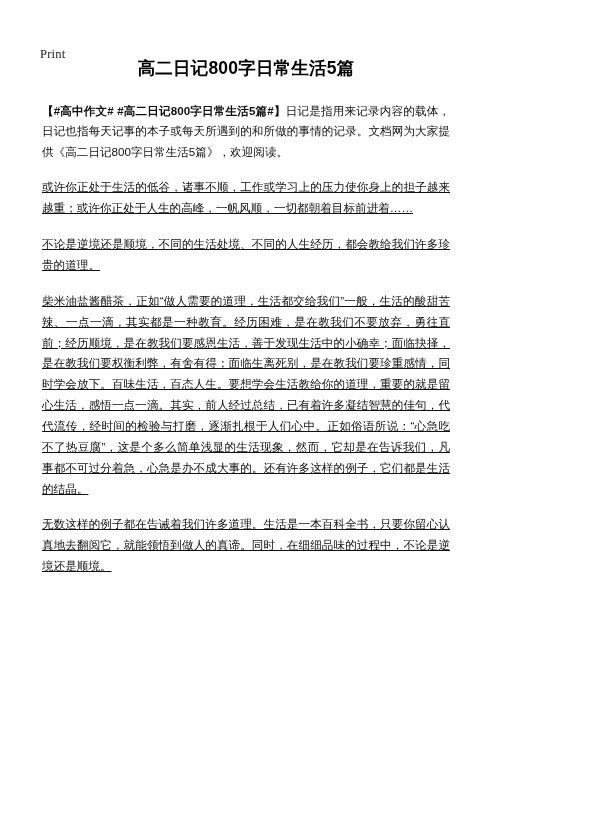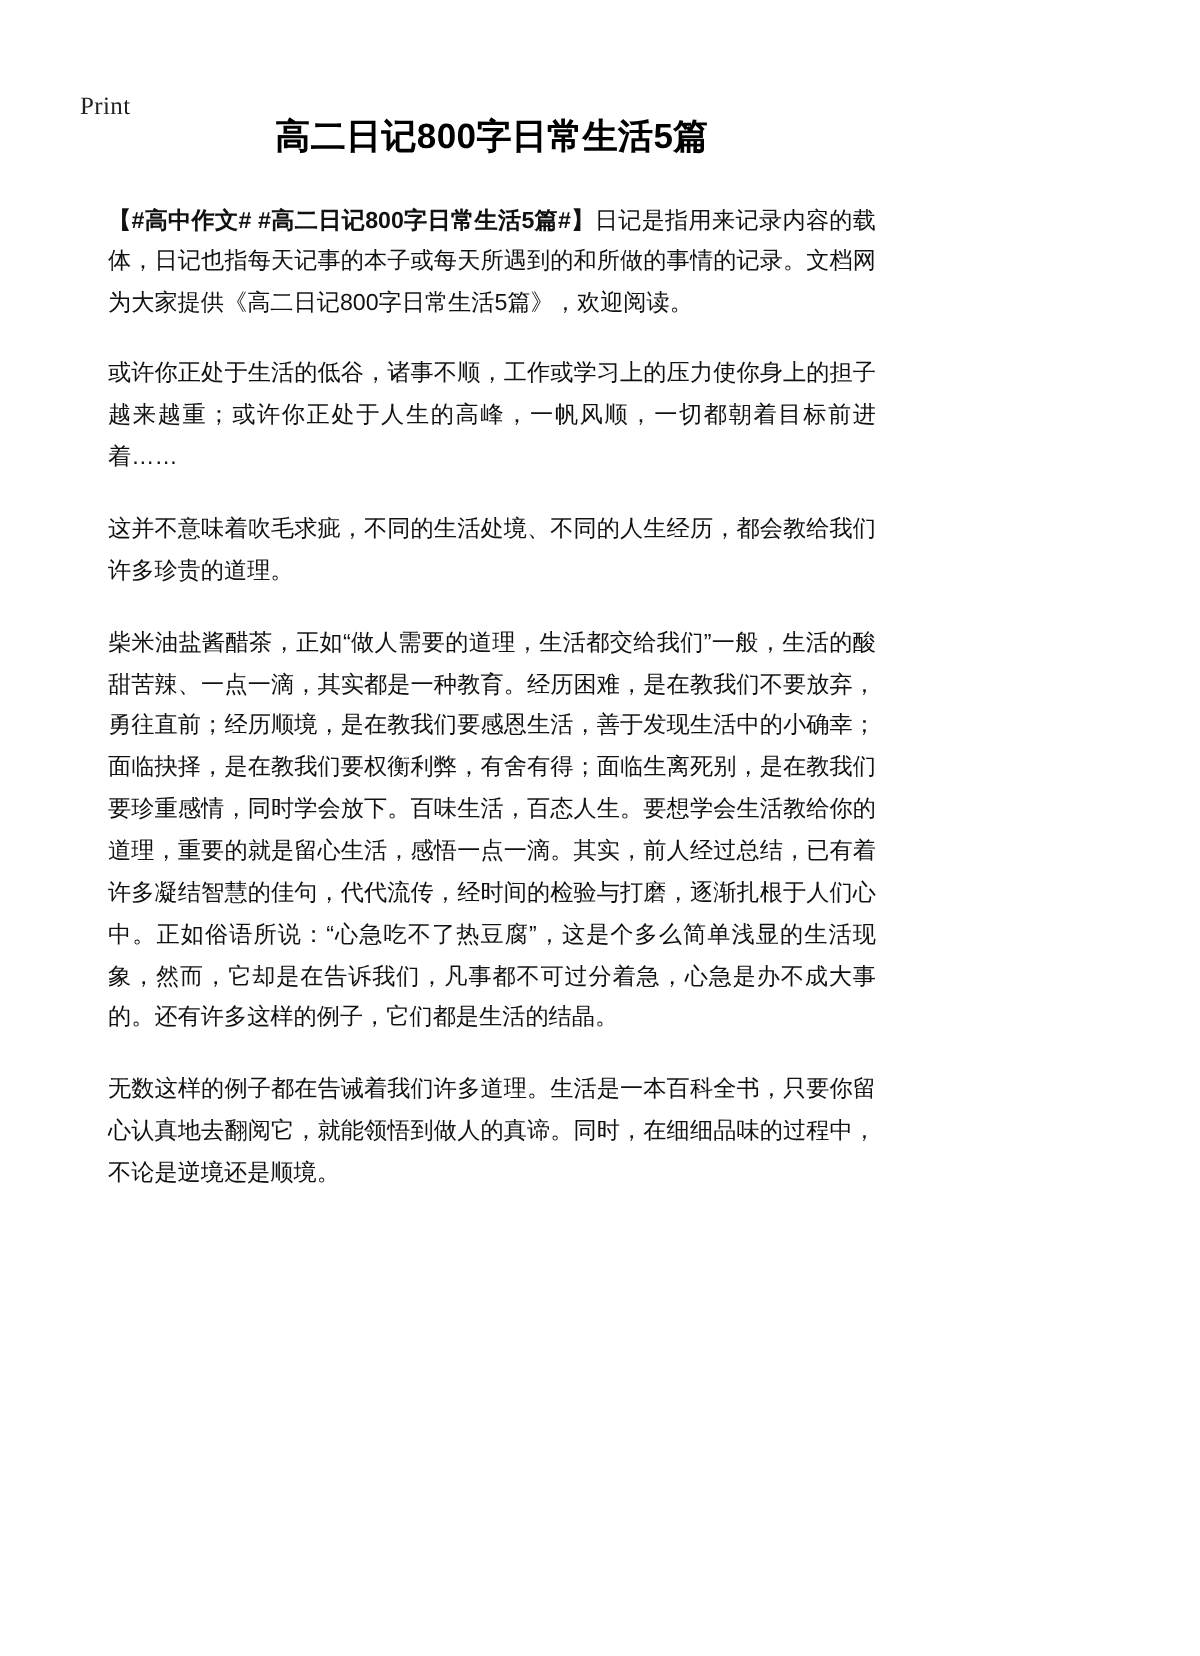--- a/index.html
+++ b/index.html
@@ -44,21 +44,21 @@
     text-align: center;
     font-size: 17.5px;
     font-weight: bold;
     color: #000000;
     margin: 12px 0 0 0;
     letter-spacing: 0.2px;
     line-height: 1.4;
     font-family: "Liberation Sans", "DejaVu Sans", sans-serif;
   }
   p {
-    margin: 12px;
+    margin: 0;
   }
   .intro {
     margin-top: 20px;
     font-size: 11.6px;
     line-height: 1.78;
     text-align: justify;
     color: #111111;
   }
   .intro .tag {
     font-weight: bold;
@@ -70,37 +70,38 @@
     color: #000000;
     line-height: 1.6;
   }
   .body-p {
     margin-top: 15px;
     font-size: 11.6px;
     line-height: 1.80;
     text-align: justify;
     color: #111111;
     text-justify: inter-ideograph;
+    text-decoration: underline;
   }
 </style>
 </head>
 <body>
 
 <div class="page">
 
   <div class="print-bar">
     <a class="print-link" href="#">Print</a>
   </div>
 
   <div class="content">
 
     <h1 class="doc-title">高二日记800字日常生活5篇</h1>
 
     <p class="intro"><span class="tag">【#高中作文# #高二日记800字日常生活5篇#】</span><span>日记是指用来记录内容的载体，日记也指每天记事的本子或每天所遇到的和所做的事情的记录。文档网为大家提供《高二日记800字日常生活5篇》，欢迎阅读。</span></p>
 
 
     <p class="body-p">或许你正处于生活的低谷，诸事不顺，工作或学习上的压力使你身上的担子越来越重；或许你正处于人生的高峰，一帆风顺，一切都朝着目标前进着……</p>
-    <p class="body-p">这并不意味着吹毛求疵，不同的生活处境、不同的人生经历，都会教给我们许多珍贵的道理。</p>
+    <p class="body-p">不论是逆境还是顺境，不同的生活处境、不同的人生经历，都会教给我们许多珍贵的道理。</p>
     <p class="body-p">柴米油盐酱醋茶，正如“做人需要的道理，生活都交给我们”一般，生活的酸甜苦辣、一点一滴，其实都是一种教育。经历困难，是在教我们不要放弃，勇往直前；经历顺境，是在教我们要感恩生活，善于发现生活中的小确幸；面临抉择，是在教我们要权衡利弊，有舍有得；面临生离死别，是在教我们要珍重感情，同时学会放下。百味生活，百态人生。要想学会生活教给你的道理，重要的就是留心生活，感悟一点一滴。其实，前人经过总结，已有着许多凝结智慧的佳句，代代流传，经时间的检验与打磨，逐渐扎根于人们心中。正如俗语所说：“心急吃不了热豆腐”，这是个多么简单浅显的生活现象，然而，它却是在告诉我们，凡事都不可过分着急，心急是办不成大事的。还有许多这样的例子，它们都是生活的结晶。</p>
     <p class="body-p">无数这样的例子都在告诫着我们许多道理。生活是一本百科全书，只要你留心认真地去翻阅它，就能领悟到做人的真谛。同时，在细细品味的过程中，不论是逆境还是顺境。</p>
 
   </div>
 </div>
 
 </body></html>

